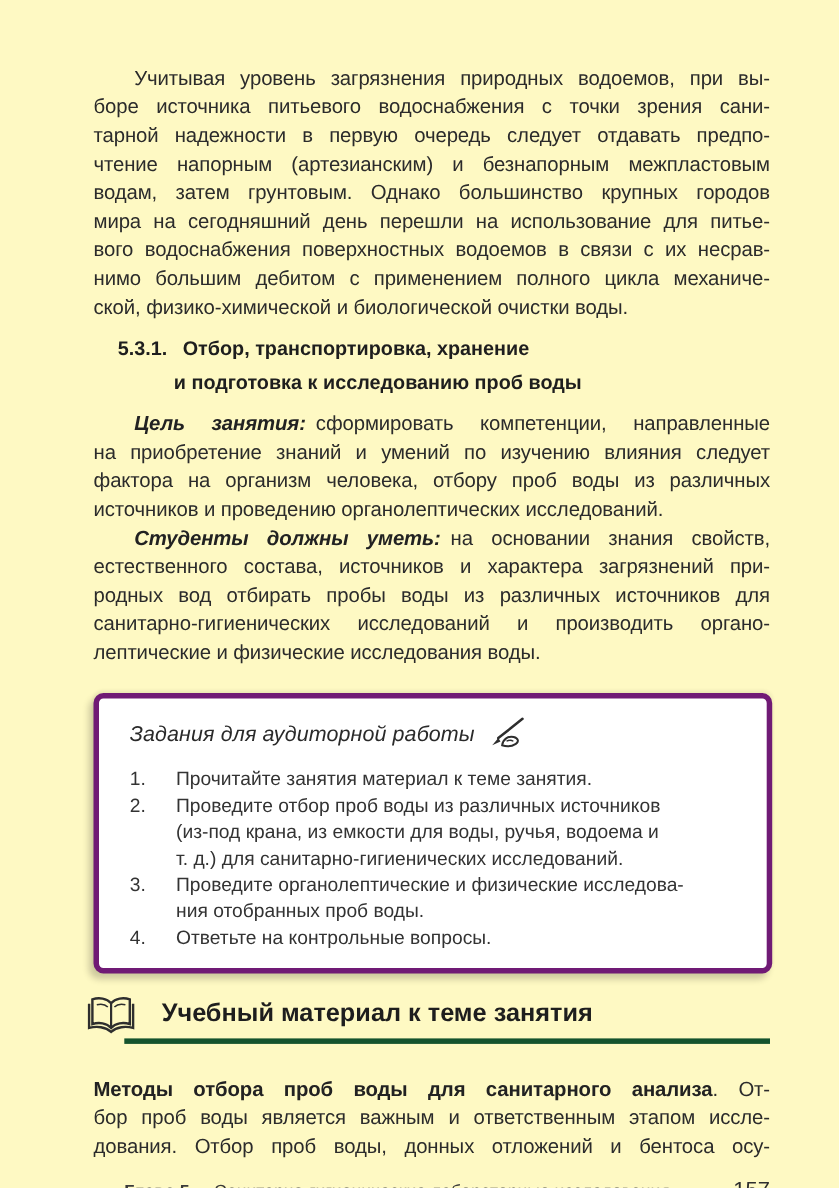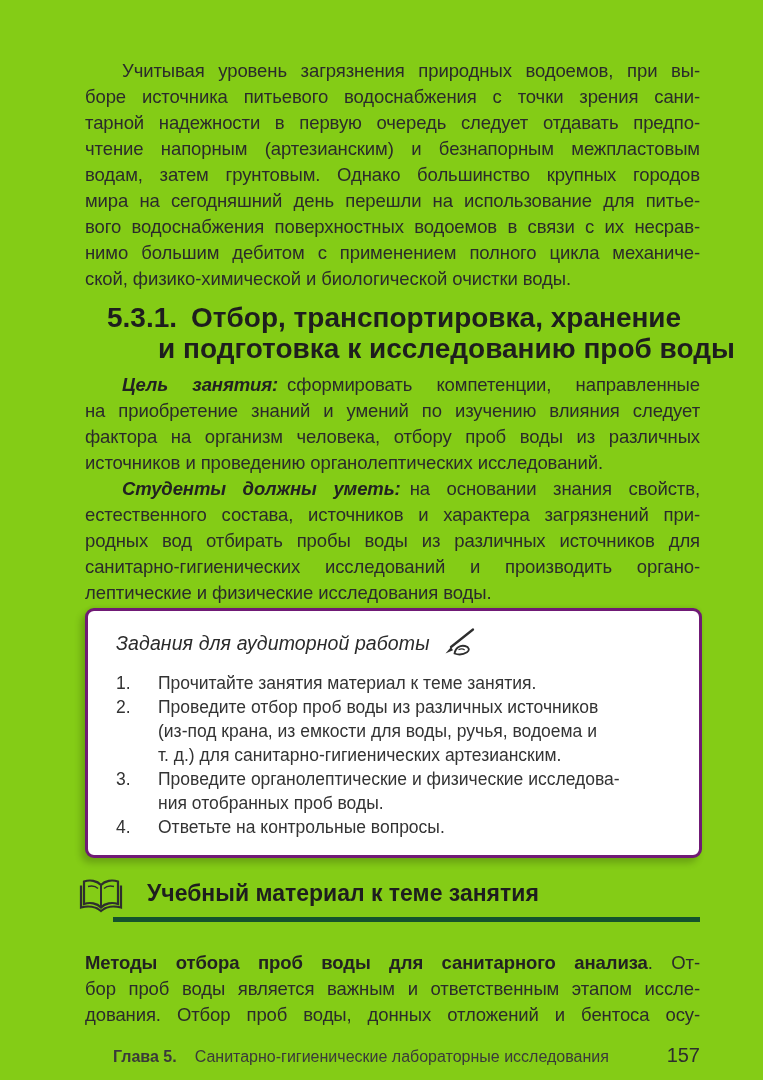--- a/index.html
+++ b/index.html
@@ -10,51 +10,51 @@
     width: 763px; height: 1080px;
     overflow: hidden;
     font-family: "Liberation Sans", "DejaVu Sans", sans-serif;
     color: #2b2b2b;
     -webkit-font-smoothing: antialiased;
   }
   .page {
     box-sizing: border-box;
     width: 763px; height: 1080px;
     padding: 58px 63px 0 85px;
-    background: #84cc16;
+    background: #fef9c3;
     position: relative;
   }
 
   
   .para { font-size: 18.5px; line-height: 26px; letter-spacing: -0.1px; }
   .tl { display: block; }
   .jl { text-align: justify; text-align-last: justify; }
   .last-left { text-align: left; text-align-last: left; }
   .fl-indent { text-indent: 37px; }
   .lead-bi { font-weight: bold; font-style: italic; margin-right: 9px; color: #222; }
   .lead-b  { font-weight: bold; margin-right: 6px; color: #222; }
 
   
   .sec-heading {
     margin-top: 10px;
-    font-size: 28px; font-weight: bold; color: #1e1e1e;
+    font-size: 18px; font-weight: bold; color: #1e1e1e;
     line-height: 31px;
   }
   .h1line1 { padding-left: 22px; white-space: nowrap; }
   .h1line2 { padding-left: 73px; white-space: nowrap; }
   .h-num { margin-right: 14px; }
   .sec-heading + .para { margin-top: 8px; }
 
   
   .tasks-box {
     box-sizing: border-box;
-    margin-top: 2px;
+    margin-top: 24px;
     margin-left: 0px;
     width: 617px;
-    border: 3px solid #701a75;
+    border: 5px solid #701a75;
     border-radius: 9px;
     background: #ffffff;
     box-shadow: -4px 5px 7px rgba(0,0,0,0.20), 0 -2px 3px rgba(0,0,0,0.06);
     padding: 16px 24px 16px 28px;
   }
   .box-title-row {
     display: flex; align-items: center; gap: 12px;
     margin-bottom: 11px;
   }
   .box-title {
@@ -151,21 +151,21 @@
       </span>
     </div>
     <div class="task-item">
       <div class="task-num">1.</div>
       <div class="task-text">Прочитайте занятия материал к теме занятия.</div>
     </div>
     <div class="task-item">
       <div class="task-num">2.</div>
       <div class="task-text">Проведите отбор проб воды из различных источников
 (из-под крана, из емкости для воды, ручья, водоема и
-т. д.) для санитарно-гигиенических артезианским.</div>
+т. д.) для санитарно-гигиенических исследований.</div>
     </div>
     <div class="task-item">
       <div class="task-num">3.</div>
       <div class="task-text">Проведите органолептические и физические исследова-
 ния отобранных проб воды.</div>
     </div>
     <div class="task-item">
       <div class="task-num">4.</div>
       <div class="task-text">Ответьте на контрольные вопросы.</div>
     </div>

